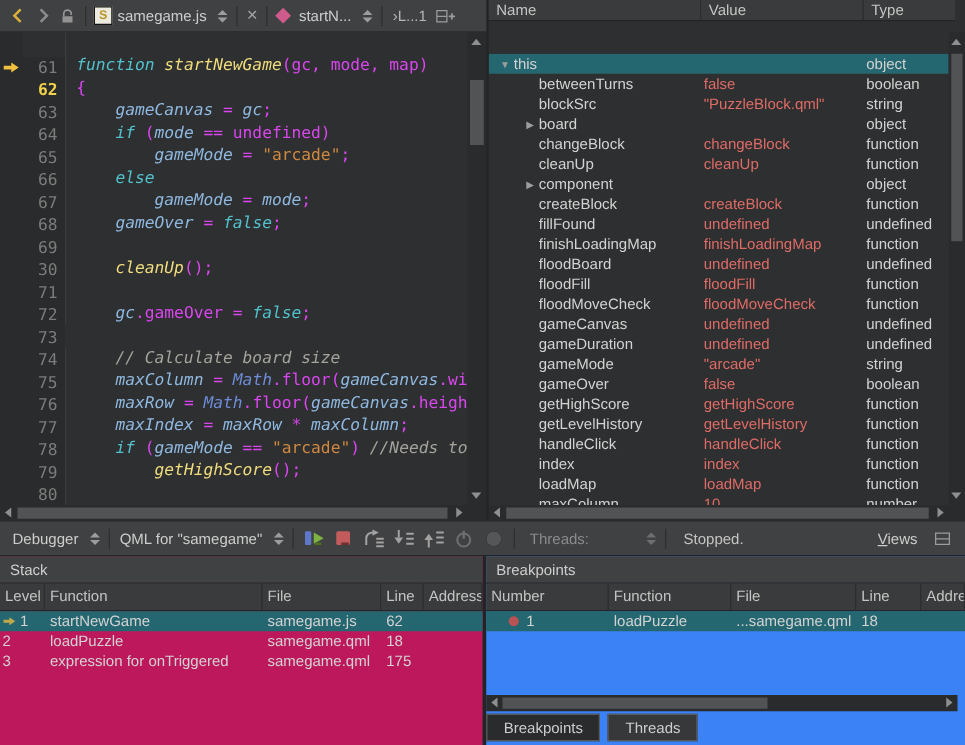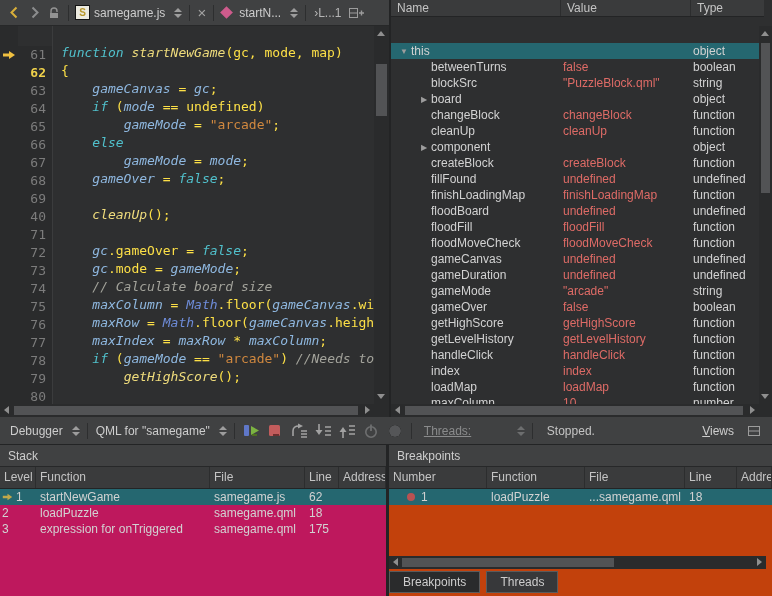--- a/index.html
+++ b/index.html
@@ -44,21 +44,21 @@
           background:#2a2b2c; height:18px; line-height:18px;margin-top:40px; }
   .enum.cur { color:#f0d24b; font-weight:bold; }
   .ecode { border-left:1px solid #3b3c3d; padding-left:8px; height:18px; line-height:18px;
            overflow:hidden; flex:1; color:#d4d4d4; }
   .tok-k { color:#51c1cc; font-style:italic; }
   .tok-f { color:#efdc7c; font-style:italic; }
   .tok-v { color:#8fb8e0; font-style:italic; }
   .tok-m { color:#6e8cd9; font-style:italic; }
   .tok-s { color:#d0883f; }
   .tok-c { color:#a3a39b; font-style:italic; }
-  .tok-p { color:#fde047; }
+  .tok-p { color:#d946ef; }
   .cur-arrow { position:absolute; left:2px; top:4px; }
 
   
   .sb { background:#2a2b2c; position:absolute; }
   .sb .thumb { position:absolute; background:#525355; }
   .sb .arr { position:absolute; width:0; height:0; }
   .arr.a-up { border-left:4px solid transparent; border-right:4px solid transparent;
               border-bottom:5px solid #8f8f8f; }
   .arr.a-dn { border-left:4px solid transparent; border-right:4px solid transparent;
               border-top:5px solid #8f8f8f; }
@@ -88,30 +88,30 @@
   .loc-vscroll { right:0; top:26px; width:13px; height:378px; }
   .loc-hscroll { left:0; bottom:0; height:13px; width:368px; }
   .loc-corner { position:absolute; right:0; bottom:0; width:13px; height:13px; background:#2a2b2c; }
 
   
   .toolbar { height:28px; background:#404142; border-bottom:1px solid #232425;
              display:flex; align-items:center; padding:0 6px; }
   .tool-ic { width:24px; height:22px; display:flex; align-items:center; justify-content:center; }
   .views { margin-left:auto; color:#cdcdcd; display:block; padding:0 8px; }
   .views::first-letter { text-decoration:underline; }
-  .dim-label { color:#8a8b8c;text-decoration:underline; }
+  .dim-label { color:#8a8b8c; }
   .threads-combo { display:flex; align-items:center; width:112px; }
   .threads-combo .spin { margin-left:auto; }
   .status-label { color:#c4c4c4; margin:0 10px; }
 
   
   .bottom { display:flex; height:151px; }
   .stack-pane { width:386px; position:relative; background:#be185d; }
   .bgap { width:3px; background:#232425; }
-  .bp-pane { width:383px; position:relative; background:#c2410c; }
+  .bp-pane { width:383px; position:relative; background:#3b82f6; }
   .pane-title { height:22px; background:#404142; border-bottom:1px solid #272829;
                 display:flex; align-items:center; padding-left:8px; color:#cdcdcd; }
   .thead { height:22px; display:flex; background:#3a3b3c; border-bottom:1px solid #232425; }
   .thead .hc { padding:3px 0 0 4px; border-right:1px solid #2c2d2e; color:#c4c4c4;
                overflow:hidden; white-space:nowrap; }
   .trow { height:16px; display:flex; align-items:center; color:#d2d2d2; }
   .trow.sel { background:#256770; }
   .tc { overflow:hidden; white-space:nowrap; padding-left:4px; }
   .st-c1 { width:36px; } .st-c2 { width:174px; } .st-c3 { width:95px; }
   .st-c4 { width:34px; } .st-c5 { flex:1; border-right:none; }
@@ -183,25 +183,25 @@
           <div class="erow"><span class="emargin"><span class="cur-arrow"><svg width="14" height="10" viewBox="0 0 14 10">
                   <path d="M1 3.5 h6 V1 l6 4 -6 4 V6.5 H1 z" fill="#f0c040"></path>
                 </svg></span></span><span class="enum cur">62</span><span class="ecode"><span class="tok-k">function </span><span class="tok-f">startNewGame</span><span class="tok-p">(gc, mode, map)</span></span></div>
           <div class="erow"><span class="emargin"></span><span class="enum">63</span><span class="ecode"><span class="tok-p">{</span></span></div>
           <div class="erow"><span class="emargin"></span><span class="enum">64</span><span class="ecode"><span class="tok-p">    </span><span class="tok-v">gameCanvas</span><span class="tok-p"> = </span><span class="tok-v">gc</span><span class="tok-p">;</span></span></div>
           <div class="erow"><span class="emargin"></span><span class="enum">65</span><span class="ecode"><span class="tok-p">    </span><span class="tok-k">if</span><span class="tok-p"> (</span><span class="tok-v">mode</span><span class="tok-p"> == undefined)</span></span></div>
           <div class="erow"><span class="emargin"></span><span class="enum">66</span><span class="ecode"><span class="tok-p">        </span><span class="tok-v">gameMode</span><span class="tok-p"> = </span><span class="tok-s">"arcade"</span><span class="tok-p">;</span></span></div>
           <div class="erow"><span class="emargin"></span><span class="enum">67</span><span class="ecode"><span class="tok-p">    </span><span class="tok-k">else</span></span></div>
           <div class="erow"><span class="emargin"></span><span class="enum">68</span><span class="ecode"><span class="tok-p">        </span><span class="tok-v">gameMode</span><span class="tok-p"> = </span><span class="tok-v">mode</span><span class="tok-p">;</span></span></div>
           <div class="erow"><span class="emargin"></span><span class="enum">69</span><span class="ecode"><span class="tok-p">    </span><span class="tok-v">gameOver</span><span class="tok-p"> = </span><span class="tok-k">false</span><span class="tok-p">;</span></span></div>
-          <div class="erow"><span class="emargin"></span><span class="enum">40</span><span class="ecode"></span></div>
+          <div class="erow"><span class="emargin"></span><span class="enum">30</span><span class="ecode"></span></div>
           <div class="erow"><span class="emargin"></span><span class="enum">71</span><span class="ecode"><span class="tok-p">    </span><span class="tok-f">cleanUp</span><span class="tok-p">();</span></span></div>
           <div class="erow"><span class="emargin"></span><span class="enum">72</span><span class="ecode"></span></div>
           <div class="erow"><span class="emargin"></span><span class="enum">73</span><span class="ecode"><span class="tok-p">    </span><span class="tok-v">gc</span><span class="tok-p">.gameOver = </span><span class="tok-k">false</span><span class="tok-p">;</span></span></div>
-          <div class="erow"><span class="emargin"></span><span class="enum">74</span><span class="ecode"><span class="tok-p">    </span><span class="tok-v">gc</span><span class="tok-p">.mode = </span><span class="tok-v">gameMode</span><span class="tok-p">;</span></span></div>
+          <div class="erow"><span class="emargin"></span><span class="enum">74</span></div>
           <div class="erow"><span class="emargin"></span><span class="enum">75</span><span class="ecode"><span class="tok-p">    </span><span class="tok-c">// Calculate board size</span></span></div>
           <div class="erow"><span class="emargin"></span><span class="enum">76</span><span class="ecode"><span class="tok-p">    </span><span class="tok-v">maxColumn</span><span class="tok-p"> = </span><span class="tok-m">Math</span><span class="tok-p">.floor(</span><span class="tok-v">gameCanvas</span><span class="tok-p">.wid</span></span></div>
           <div class="erow"><span class="emargin"></span><span class="enum">77</span><span class="ecode"><span class="tok-p">    </span><span class="tok-v">maxRow</span><span class="tok-p"> = </span><span class="tok-m">Math</span><span class="tok-p">.floor(</span><span class="tok-v">gameCanvas</span><span class="tok-p">.height</span></span></div>
           <div class="erow"><span class="emargin"></span><span class="enum">78</span><span class="ecode"><span class="tok-p">    </span><span class="tok-v">maxIndex</span><span class="tok-p"> = </span><span class="tok-v">maxRow</span><span class="tok-p"> * </span><span class="tok-v">maxColumn</span><span class="tok-p">;</span></span></div>
           <div class="erow"><span class="emargin"></span><span class="enum">79</span><span class="ecode"><span class="tok-p">    </span><span class="tok-k">if</span><span class="tok-p"> (</span><span class="tok-v">gameMode</span><span class="tok-p"> == </span><span class="tok-s">"arcade"</span><span class="tok-p">) </span><span class="tok-c">//Needs to</span></span></div>
           <div class="erow"><span class="emargin"></span><span class="enum">80</span><span class="ecode"><span class="tok-p">        </span><span class="tok-f">getHighScore</span><span class="tok-p">();</span></span></div>
           <div class="erow"><span class="emargin"></span><span class="enum">81</span><span class="ecode"></span></div>
         </div>
 
       <div class="sb ed-vscroll">

